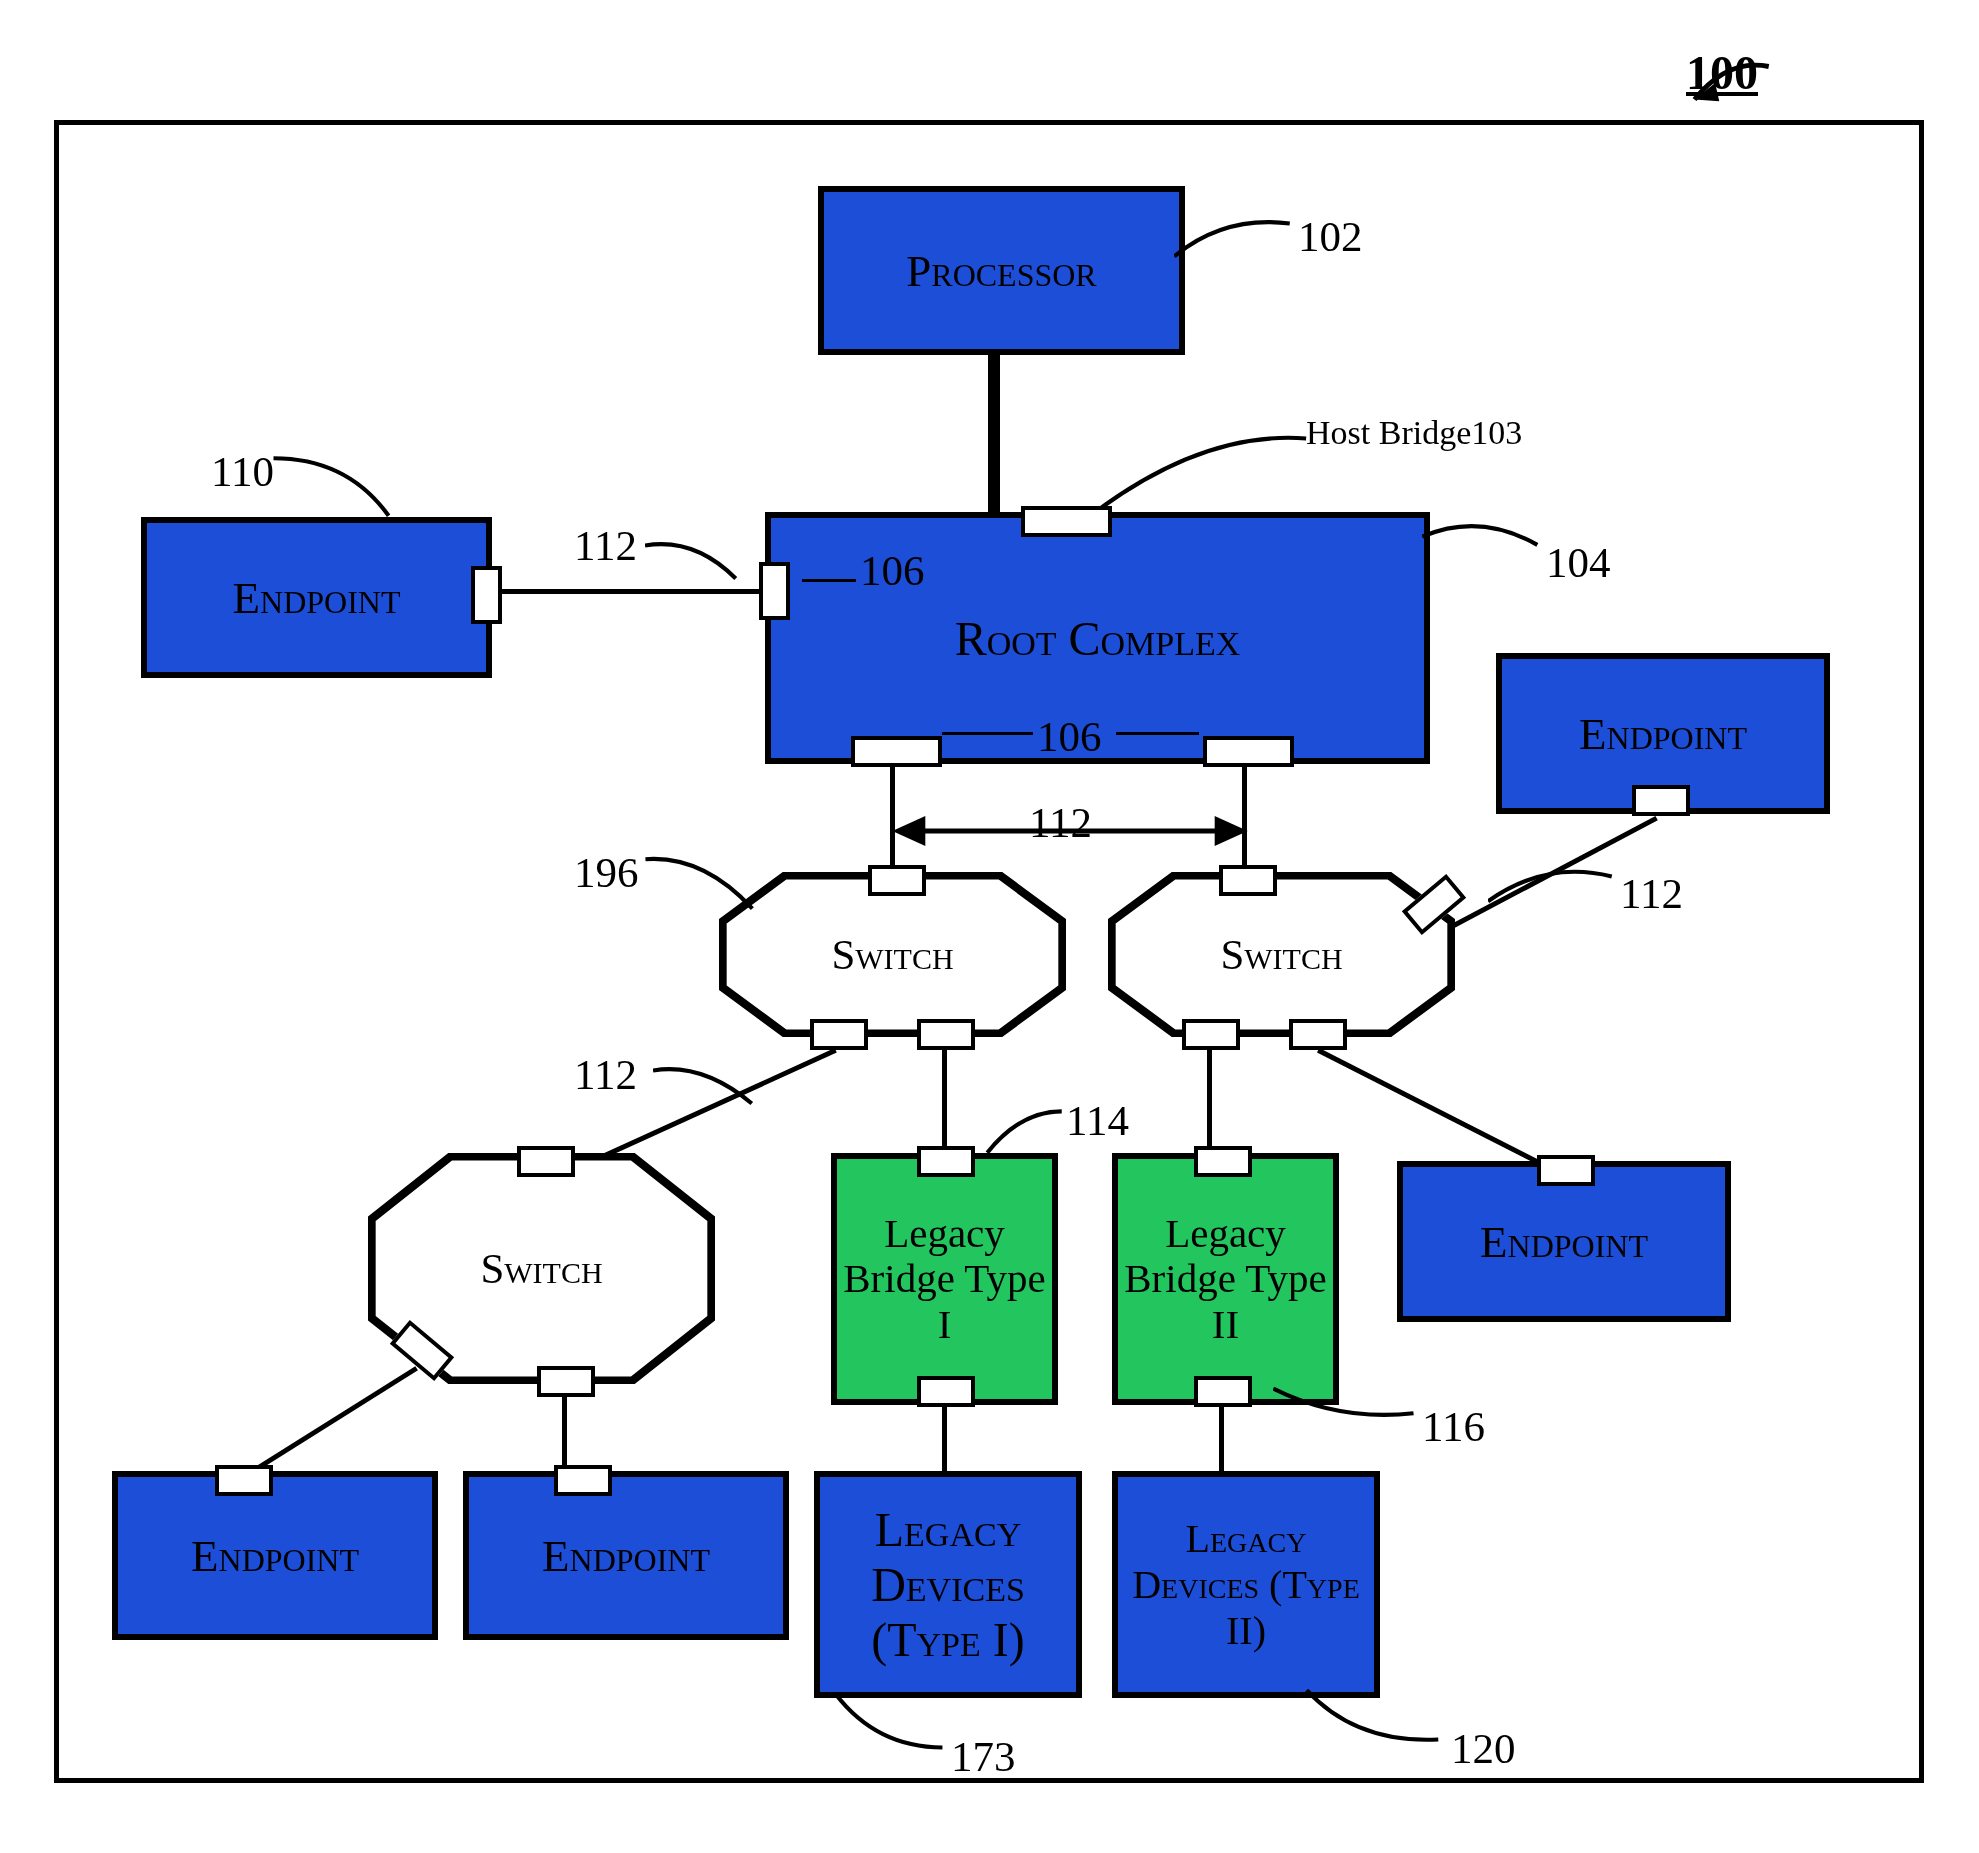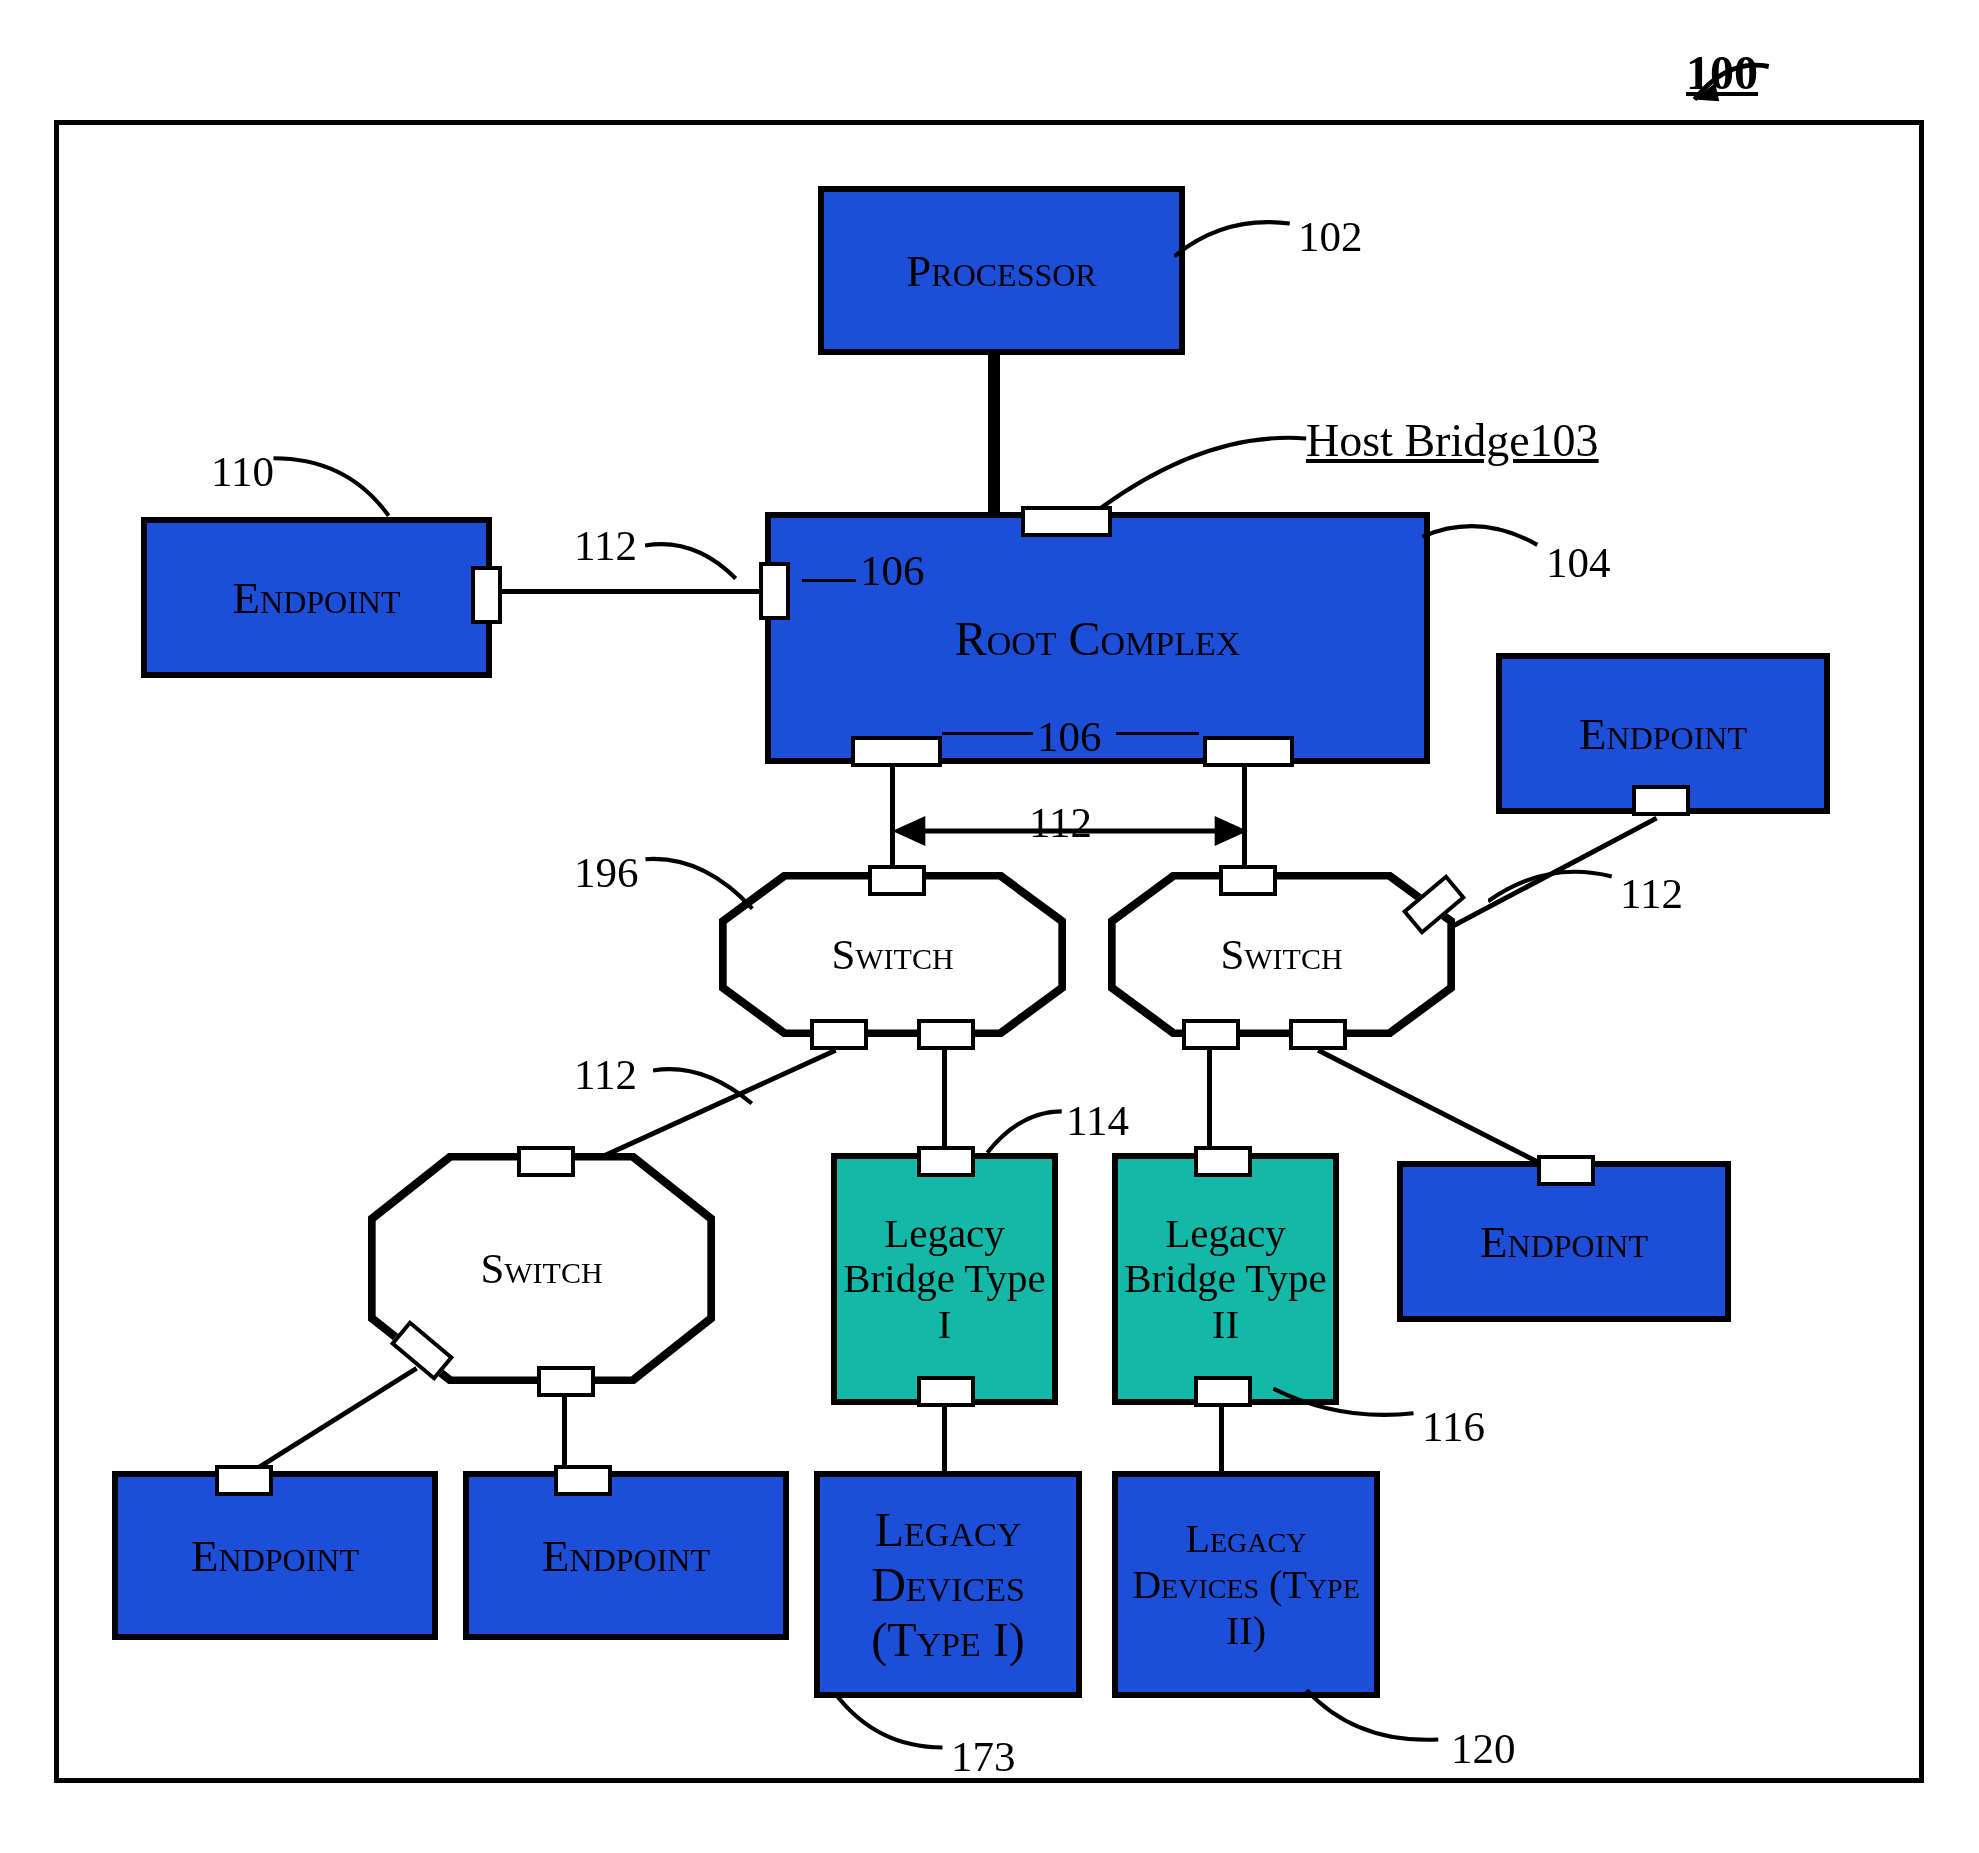--- a/index.html
+++ b/index.html
@@ -33,21 +33,21 @@
     display: flex;
     align-items: center;
     justify-content: center;
     text-align: center;
     font-size: 45px;
     font-variant: small-caps;
   }
   .plainbox {
     position: absolute;
     border: 6.6px solid #000;
-    background: #14b8a6;
+    background: #22c55e;
     display: flex;
     align-items: center;
     justify-content: center;
     text-align: center;
     font-size: 41px;
   }
   .port {
     position: absolute;
     border: 4.1px solid #000;
     background: #fff;
@@ -99,21 +99,21 @@
     <span>Processor</span>
   </div>
 
   <svg style="position:absolute; left:1174px; top:207px;" width="149" height="66" viewBox="0 0 180 80">
     <path d="M0 60 Q 60 10 140 20" stroke="#000" stroke-width="5" fill="none"></path>
   </svg>
   <div class="callout" style="left:1298px; top:203px;">102</div>
 
   <div class="line" style="left:988px; top:350px; width:11.6px; height:174px;"></div>
 
-  <div class="callout" style="left:1306px; top:405px; font-size:46px;text-decoration:underline;">Host Bridge103</div>
+  <div class="callout" style="left:1306px; top:405px; font-size:34px;">Host Bridge103</div>
   <svg style="position:absolute; left:1075px; top:422px;" width="240" height="107" viewBox="0 0 290 130">
     <path d="M280 20 Q 150 10 10 120" stroke="#000" stroke-width="5" fill="none"></path>
   </svg>
 
   <div class="box" style="left:765px; top:512px; width:653px; height:240px;">
     <span style="font-size:48px;">Root Complex</span>
   </div>
 
   <div class="port" style="left:1021px; top:506px; width:83px;"></div>
   <div class="portv" style="left:759px; top:562px;"></div>

